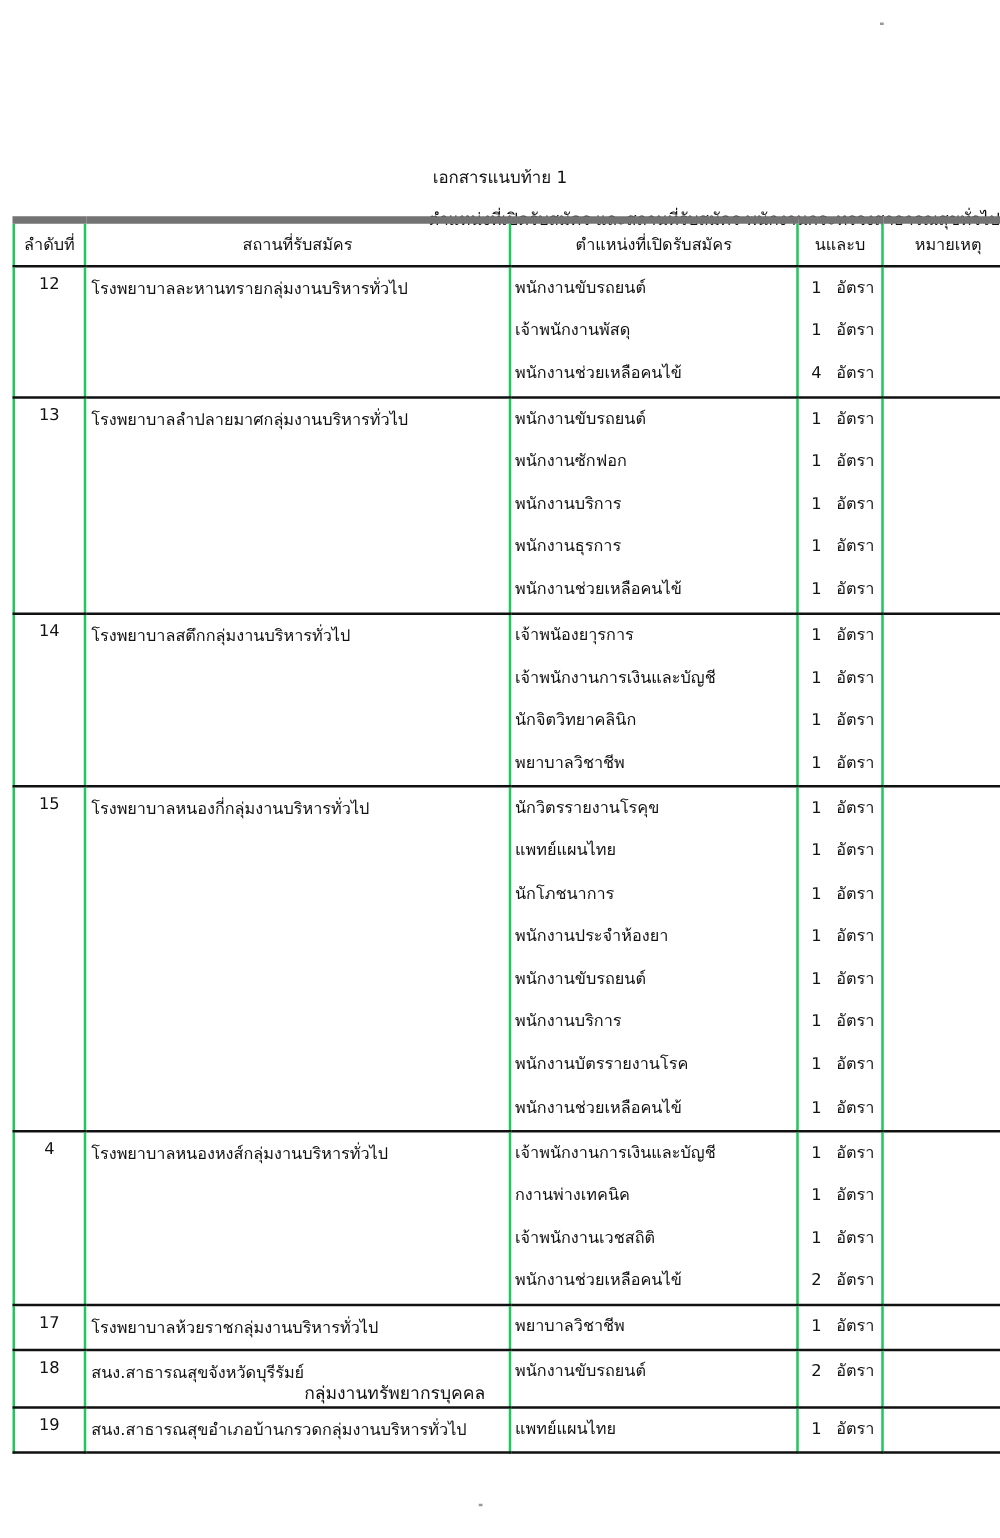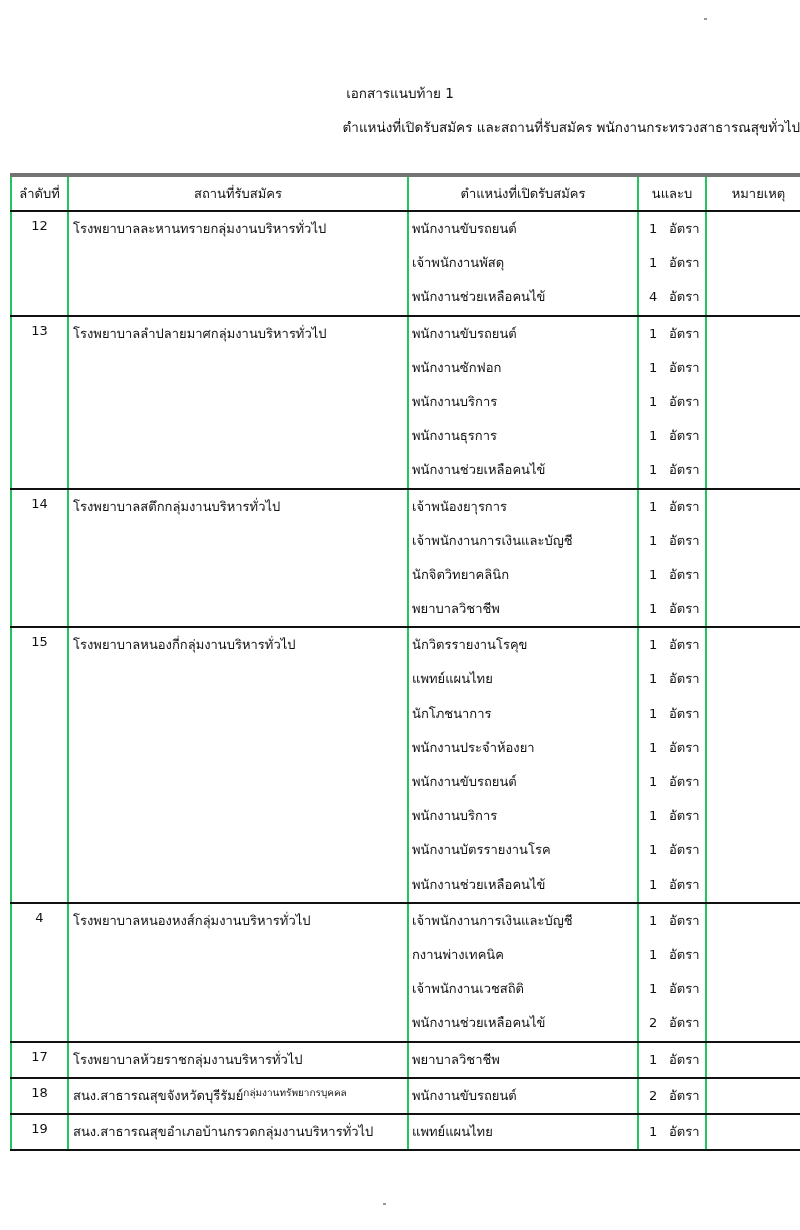--- a/index.html
+++ b/index.html
@@ -3,44 +3,44 @@
 <meta charset="utf-8">
 <style>
   html, body { margin: 0; padding: 0; background: #ffffff; }
   body {
     width: 800px; height: 1230px; position: relative; overflow: hidden;
     font-family: "DejaVu Sans", "Liberation Sans", sans-serif;
     color: #111; font-size: 13px;
   }
   .title {
     position: absolute; left: 0; width: 800px; text-align: center;
-    font-size: 13.5px; color: #111;
+    font-size: 13.5px; color: #111; margin-top: 48px;
   }
   .t1 { top: 82px; }
   .t2 { top: 116px; text-align: right; }
   table.grid {
     position: absolute; left: 10px; top: 173px;
     border-collapse: collapse; table-layout: fixed; width: 800px;
   }
   table.grid td, table.grid th {
     border: 2px solid #22c55e; padding: 0; vertical-align: top;
     font-weight: normal; font-size: 13px;
   }
   table.grid th {
     height: 33px; vertical-align: middle; text-align: center;
-    border-top: 4px solid #737373; border-bottom: 2px solid #111;
+    border-top: 6px solid #737373; border-bottom: 2px solid #111;
   }
   tr.group td { border-bottom: 2px solid #111; }
   .seq { text-align: center; padding-top: 6px !important; }
   .place-wrap { display: flex; justify-content: flex-start; padding: 6px 4px 0 4px !important; }
   .line { height: 34.2px; line-height: 34.2px; white-space: nowrap; }
   .pos { padding-left: 3px !important; }
   .cnt { padding-left: 10px !important; }
   .cnt .n { display: inline-block; width: 20px; }
-  .small { font-size: 10px; }
+  .small { font-size: 14px; margin-top: 16px; }
   .speck { position: absolute; width: 3px; height: 2px; background: #999; }
 </style>
 </head>
 <body>
 
 <div class="title t1">เอกสารแนบท้าย 1</div>
 <div class="title t2">ตำแหน่งที่เปิดรับสมัคร  และสถานที่รับสมัคร พนักงานกระทรวงสาธารณสุขทั่วไป</div>
 
 <table class="grid">
   <colgroup>

